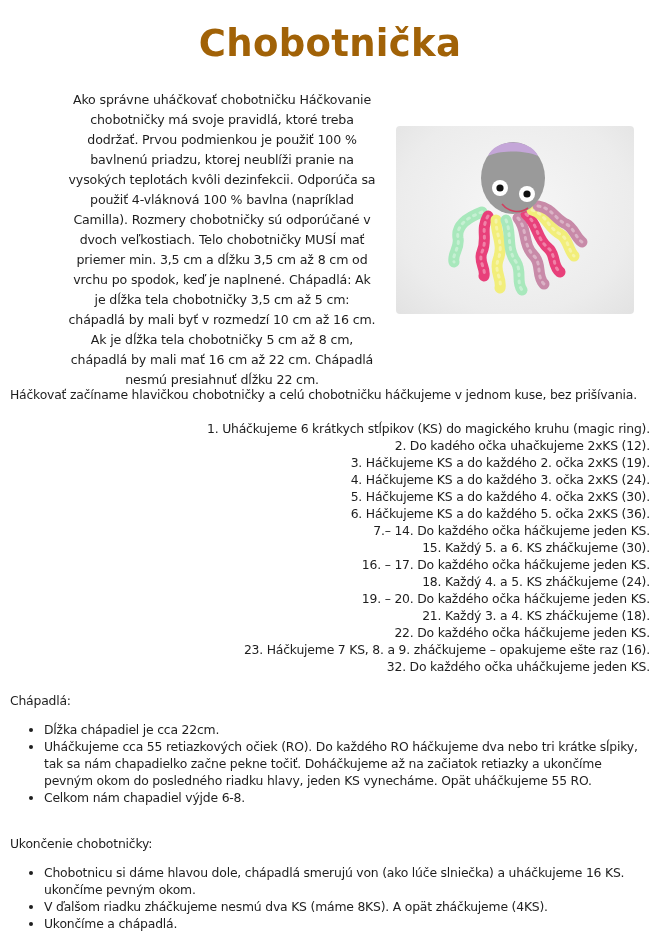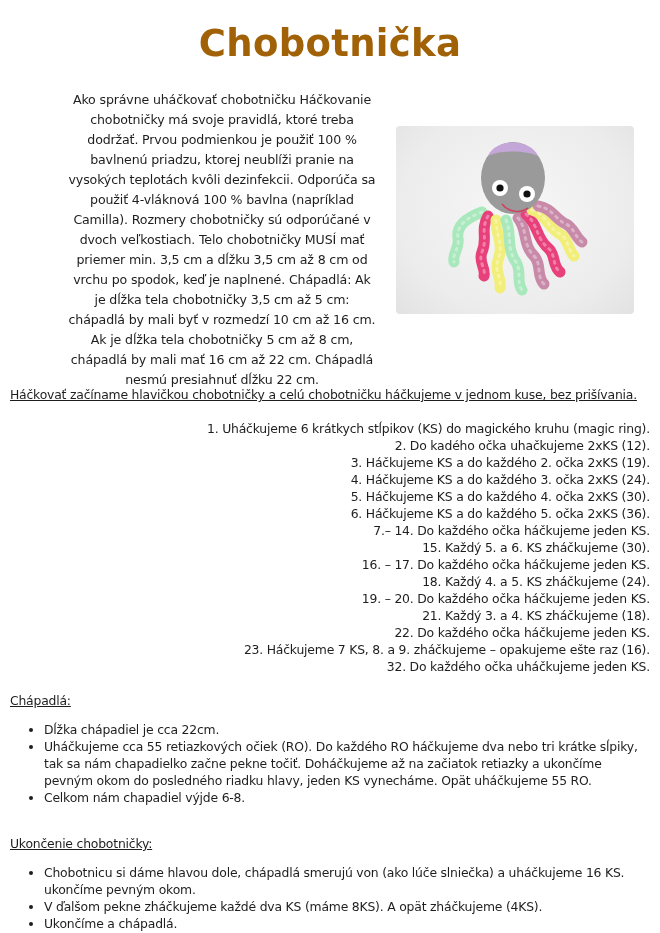--- a/index.html
+++ b/index.html
@@ -18,21 +18,21 @@
     }
     .photo {
       position: absolute; left: 396px; top: 126px; width: 238px; height: 188px;
       background: radial-gradient(ellipse at 50% 45%, #f7f7f7 0%, #ececec 70%, #e2e2e2 100%);
       border-radius: 4px; overflow: hidden;
     }
     .body-text {
       position: absolute; left: 10px; top: 386px; width: 640px;
       font-size: 12.4px; line-height: 17px; letter-spacing: -0.2px;
     }
-    .body-text p { margin: 0; text-decoration: underline; }
+    .body-text p { margin: 0; }
     .gap { height: 17px; }
     .steps { margin: 0; padding: 0; list-style: none; }
     .steps li { margin: 0; text-align: right; }
     .bullets { margin: 12px; padding-left: 22px; }
     .bullets li { margin: 0; padding-left: 0; }
   </style>
 </head>
 <body>
 
 <h1 class="title">Chobotnička</h1>
@@ -99,17 +99,17 @@
   <p>Chápadlá:</p>
   <ul class="bullets">
     <li>Dĺžka chápadiel je cca 22cm.</li>
     <li>Uháčkujeme cca 55 retiazkových očiek (RO). Do každého RO háčkujeme dva nebo tri krátke sĺpiky, tak sa nám chapadielko začne pekne točiť. Doháčkujeme až na začiatok retiazky a ukončíme pevným okom do posledného riadku hlavy, jeden KS vynecháme. Opät uháčkujeme 55 RO.</li>
     <li>Celkom nám chapadiel výjde 6-8.</li>
   </ul>
   <div class="gap"></div>
   <p>Ukončenie chobotničky:</p>
   <ul class="bullets">
     <li>Chobotnicu si dáme hlavou dole, chápadlá smerujú von (ako lúče slniečka) a uháčkujeme 16 KS. ukončíme pevným okom.</li>
-    <li>V ďalšom pekne zháčkujeme každé dva KS (máme 8KS). A opät zháčkujeme (4KS).</li>
+    <li>V ďalšom riadku zháčkujeme nesmú dva KS (máme 8KS). A opät zháčkujeme (4KS).</li>
     <li> Ukončíme a chápadlá.</li>
     <li>Chobotničke uháčkujeme veľké čiernobiele oči.</li>
   </ul>
 </div>
 
 </body></html>

